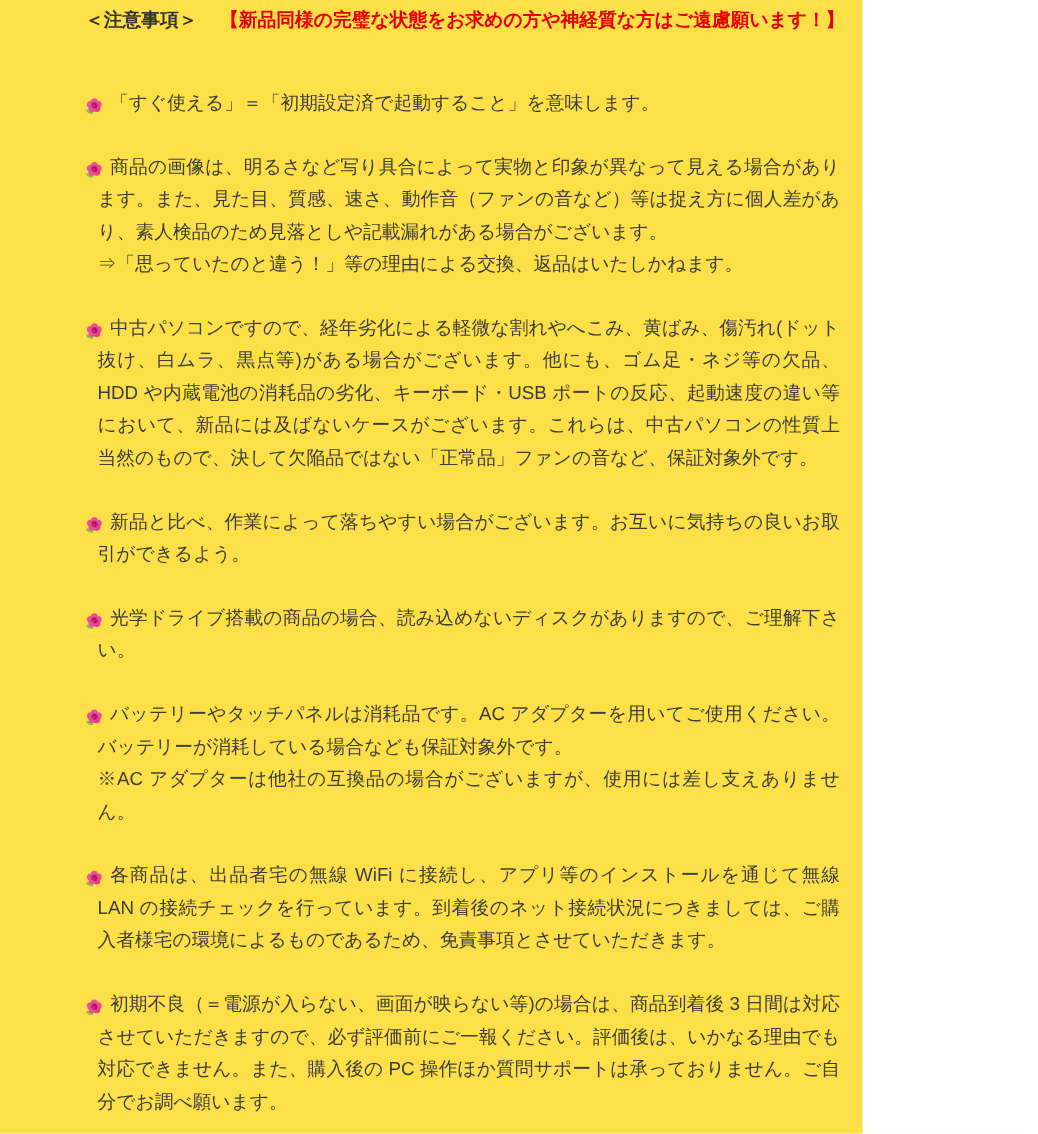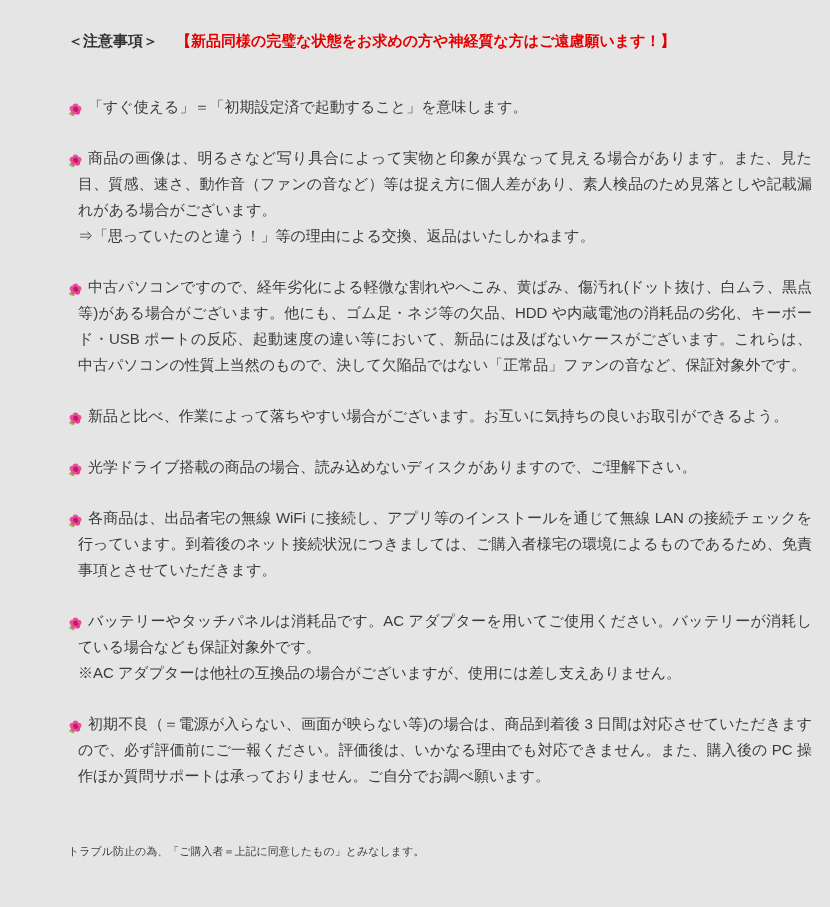--- a/index.html
+++ b/index.html
@@ -1,23 +1,23 @@
 <!DOCTYPE html>
 <html lang="ja"><head>
 <meta charset="utf-8">
 <style>
   html, body { margin: 0; padding: 0; background: #ffffff; }
   body { font-family: "Liberation Sans", sans-serif; }
   .page {
     position: relative;
-    width: 830px;
+    width: 690px;
     height: 907px;
     box-sizing: border-box;
-    background: #e5e5e5;
-    padding: 28px 18px 0 68px;
+    background: #fde047;
+    padding: 4px 18px 0 68px;
     overflow: hidden;
   }
   .header {
     font-size: 15px;
     font-weight: bold;
     line-height: 26px;
     color: #333333;
     margin-bottom: 40px;
     white-space: nowrap;
   }
@@ -145,37 +145,37 @@
       <span class="flower"><svg viewBox="0 0 16 16" width="15" height="15">
             <ellipse cx="4" cy="13.2" rx="3.2" ry="1.4" fill="#8bc34a" transform="rotate(25 4 13.2)"></ellipse>
             <circle cx="8" cy="4.6" r="3" fill="#ee4d9b"></circle>
             <circle cx="11.3" cy="7" r="3" fill="#ee4d9b"></circle>
             <circle cx="10" cy="10.4" r="3" fill="#e73c8e"></circle>
             <circle cx="6" cy="10.4" r="3" fill="#ee4d9b"></circle>
             <circle cx="4.7" cy="7" r="3" fill="#ee4d9b"></circle>
             <circle cx="8" cy="7.6" r="2.7" fill="#c9246f"></circle>
             <path d="M6.6 6.8 a1.8 1.8 0 1 1 1.2 3.2" stroke="#97134f" fill="none" stroke-width="0.9"></path>
           </svg></span>
-      <span>各商品は、出品者宅の無線 WiFi に接続し、アプリ等のインストールを通じて無線 LAN の接続チェックを行っています。到着後のネット接続状況につきましては、ご購入者様宅の環境によるものであるため、免責事項とさせていただきます。</span>
-      <span class="note"></span>
+      <span>バッテリーやタッチパネルは消耗品です。AC アダプターを用いてご使用ください。バッテリーが消耗している場合なども保証対象外です。</span>
+      <span class="note">※AC アダプターは他社の互換品の場合がございますが、使用には差し支えありません。</span>
     </div>
 
     <div class="notice-item">
       <span class="flower"><svg viewBox="0 0 16 16" width="15" height="15">
             <ellipse cx="4" cy="13.2" rx="3.2" ry="1.4" fill="#8bc34a" transform="rotate(25 4 13.2)"></ellipse>
             <circle cx="8" cy="4.6" r="3" fill="#ee4d9b"></circle>
             <circle cx="11.3" cy="7" r="3" fill="#ee4d9b"></circle>
             <circle cx="10" cy="10.4" r="3" fill="#e73c8e"></circle>
             <circle cx="6" cy="10.4" r="3" fill="#ee4d9b"></circle>
             <circle cx="4.7" cy="7" r="3" fill="#ee4d9b"></circle>
             <circle cx="8" cy="7.6" r="2.7" fill="#c9246f"></circle>
             <path d="M6.6 6.8 a1.8 1.8 0 1 1 1.2 3.2" stroke="#97134f" fill="none" stroke-width="0.9"></path>
           </svg></span>
-      <span>バッテリーやタッチパネルは消耗品です。AC アダプターを用いてご使用ください。バッテリーが消耗している場合なども保証対象外です。</span>
-      <span class="note">※AC アダプターは他社の互換品の場合がございますが、使用には差し支えありません。</span>
+      <span>各商品は、出品者宅の無線 WiFi に接続し、アプリ等のインストールを通じて無線 LAN の接続チェックを行っています。到着後のネット接続状況につきましては、ご購入者様宅の環境によるものであるため、免責事項とさせていただきます。</span>
+      <span class="note"></span>
     </div>
 
     <div class="notice-item">
       <span class="flower"><svg viewBox="0 0 16 16" width="15" height="15">
             <ellipse cx="4" cy="13.2" rx="3.2" ry="1.4" fill="#8bc34a" transform="rotate(25 4 13.2)"></ellipse>
             <circle cx="8" cy="4.6" r="3" fill="#ee4d9b"></circle>
             <circle cx="11.3" cy="7" r="3" fill="#ee4d9b"></circle>
             <circle cx="10" cy="10.4" r="3" fill="#e73c8e"></circle>
             <circle cx="6" cy="10.4" r="3" fill="#ee4d9b"></circle>
             <circle cx="4.7" cy="7" r="3" fill="#ee4d9b"></circle>

